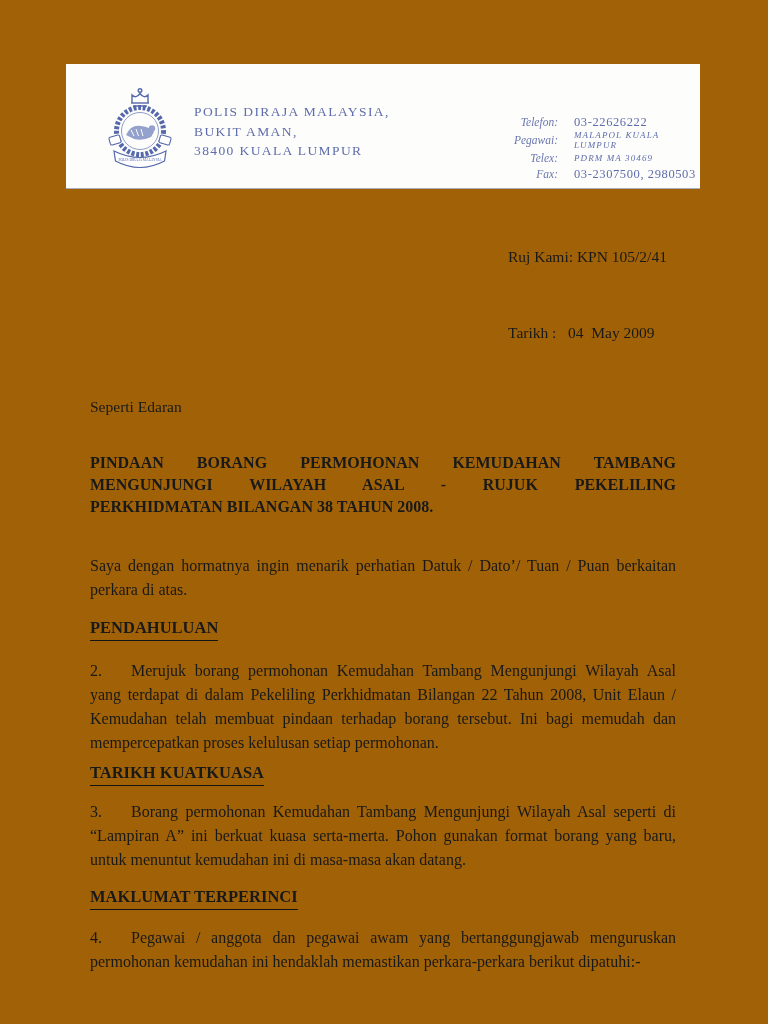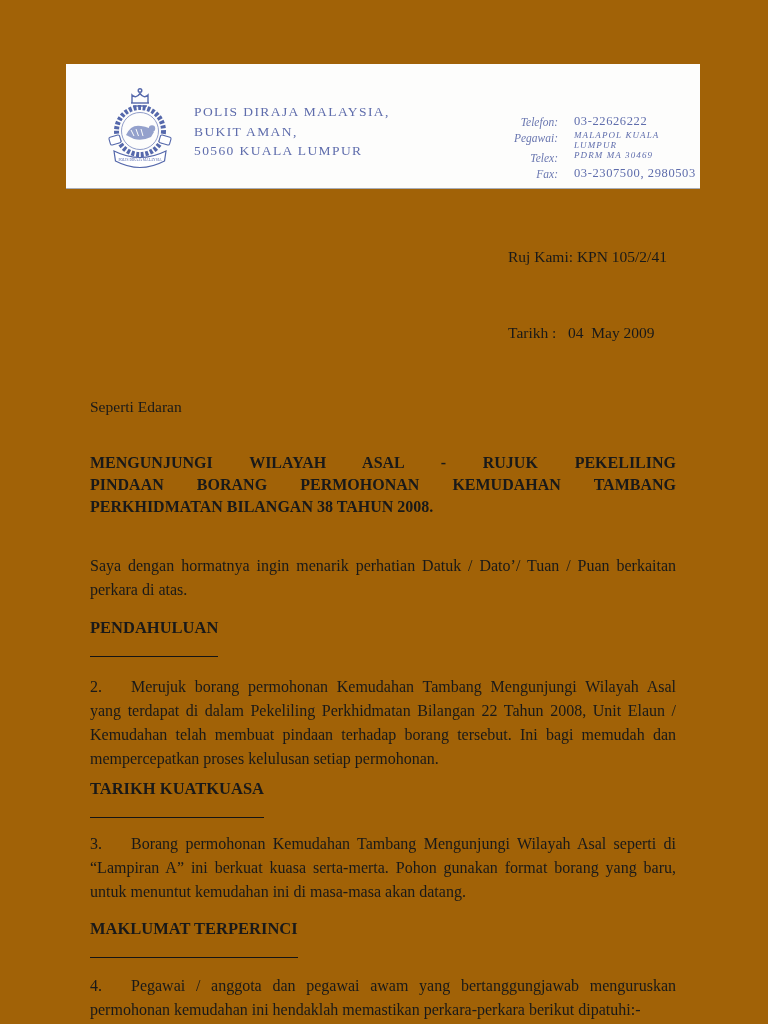--- a/index.html
+++ b/index.html
@@ -10,42 +10,42 @@
 
   
   .letterhead {
     position:absolute; left:66px; top:64px; width:634px; height:124px;
     background:#fdfdfc; border-bottom:1.5px solid #a9aeb8;
   }
   .crest { position:absolute; left:40px; top:22px; width:68px; height:92px; }
   .org { position:absolute; left:128px; top:38px; color:#5f6dac;
          font-size:13.5px; letter-spacing:1.4px; line-height:19.5px; }
   .contacts { position:absolute; left:404px; top:50px; }
-  .crow { display:flex; align-items:flex-start; }
+  .crow { display:flex; align-items:center; }
   .c-label { flex:0 0 88px; text-align:right; font-style:italic;
              color:#6a77b0; font-size:11.5px; line-height:16px; }
   .c-value { margin-left:16px; color:#5f6dac; font-size:12.5px; letter-spacing:0.6px; }
   .c-value.small { font-size:9px; letter-spacing:1.1px;font-style:italic; }
 
   
   .content { position:absolute; left:90px; top:212px; width:586px; }
   .refblock { margin-left:418px; white-space:pre; font-size:15.5px; line-height:18px; }
   .ref-date { margin-top:22px; }
   .salutation { margin:20px 0 0 0; font-size:15.5px; line-height:18px; }
 
   .title { margin-top:36px; font-weight:bold; font-size:16px; line-height:22px; }
   .tline { text-align:left; }
   .tline.just { text-align:justify; text-align-last:justify; }
 
   .para { margin:0; font-size:16px; line-height:24px; text-align:justify; }
   .para.intro { margin-top:36px; }
   .pnum { display:inline-block; width:41px; }
 
   .heading { margin:0; font-size:16.5px; font-weight:bold; line-height:20px; }
-  .heading .u { display:inline-block; border-bottom:1.6px solid #141414; padding-bottom:18px; }
+  .heading .u { display:inline-block; border-bottom:1.6px solid #141414; padding-bottom:2px; }
   .mt16 { margin-top:16px; } .mt18 { margin-top:18px; } .mt8 { margin-top:8px; }
   .mt14 { margin-top:14px; } .mt15 { margin-top:15px; }
 </style>
 </head>
 <body>
 
 <div class="page">
 
   <header class="letterhead">
     <svg class="crest" viewBox="0 0 66 92" aria-hidden="true">
@@ -67,21 +67,21 @@
       <rect x="2.5" y="50" width="11" height="8" rx="1.5" fill="#fff" stroke="#5568ab" stroke-width="1.1" transform="rotate(-16 8 54)"></rect>
       <rect x="52.5" y="50" width="11" height="8" rx="1.5" fill="#fff" stroke="#5568ab" stroke-width="1.1" transform="rotate(16 58 54)"></rect>
 
       <path d="M7 65 Q33 78 59 65 L57.5 75 Q33 88 8.5 75 Z" fill="#ffffff" stroke="#5568ab" stroke-width="1.2"></path>
       <text x="33" y="75" font-size="3.6" fill="#5568ab" text-anchor="middle" font-family="Liberation Serif, serif">POLIS DIRAJA MALAYSIA</text>
     </svg>
 
     <div class="org">
       <div>POLIS DIRAJA MALAYSIA,</div>
       <div>BUKIT AMAN,</div>
-      <div>50560 KUALA LUMPUR</div>
+      <div>38400 KUALA LUMPUR</div>
     </div>
 
     <div class="contacts">
       <div class="crow">
         <span class="c-label">Telefon:</span>
         <span class="c-value">03-22626222</span>
       </div>
       <div class="crow">
         <span class="c-label">Pegawai:</span>
         <span class="c-value small">MALAPOL KUALA LUMPUR</span>
@@ -100,22 +100,22 @@
   <main class="content">
 
     <div class="refblock">
       <div>Ruj Kami: KPN 105/2/41</div>
       <div class="ref-date">Tarikh :   04  May 2009</div>
     </div>
 
     <p class="salutation">Seperti Edaran</p>
 
     <div class="title">
+      <div class="tline just">PINDAAN BORANG PERMOHONAN KEMUDAHAN TAMBANG</div>
       <div class="tline just">MENGUNJUNGI WILAYAH ASAL - RUJUK PEKELILING</div>
-      <div class="tline just">PINDAAN BORANG PERMOHONAN KEMUDAHAN TAMBANG</div>
       <div class="tline">PERKHIDMATAN BILANGAN 38 TAHUN 2008.</div>
     </div>
 
     <p class="para intro">Saya dengan hormatnya ingin menarik perhatian Datuk / Dato’/ Tuan / Puan berkaitan perkara di atas.</p>
 
     <h3 class="heading mt16"><span class="u">PENDAHULUAN</span></h3>
     <p class="para mt18"><span class="pnum">2.</span><span>Merujuk borang permohonan Kemudahan Tambang Mengunjungi Wilayah Asal yang terdapat di dalam Pekeliling Perkhidmatan Bilangan 22 Tahun 2008, Unit Elaun / Kemudahan telah membuat pindaan terhadap borang tersebut. Ini bagi memudah dan mempercepatkan proses kelulusan setiap permohonan.</span></p>
 
     <h3 class="heading mt8"><span class="u">TARIKH KUATKUASA</span></h3>
     <p class="para mt14"><span class="pnum">3.</span><span>Borang permohonan Kemudahan Tambang Mengunjungi Wilayah Asal seperti di “Lampiran A” ini berkuat kuasa serta-merta. Pohon gunakan format borang yang baru, untuk menuntut kemudahan ini di masa-masa akan datang.</span></p>

